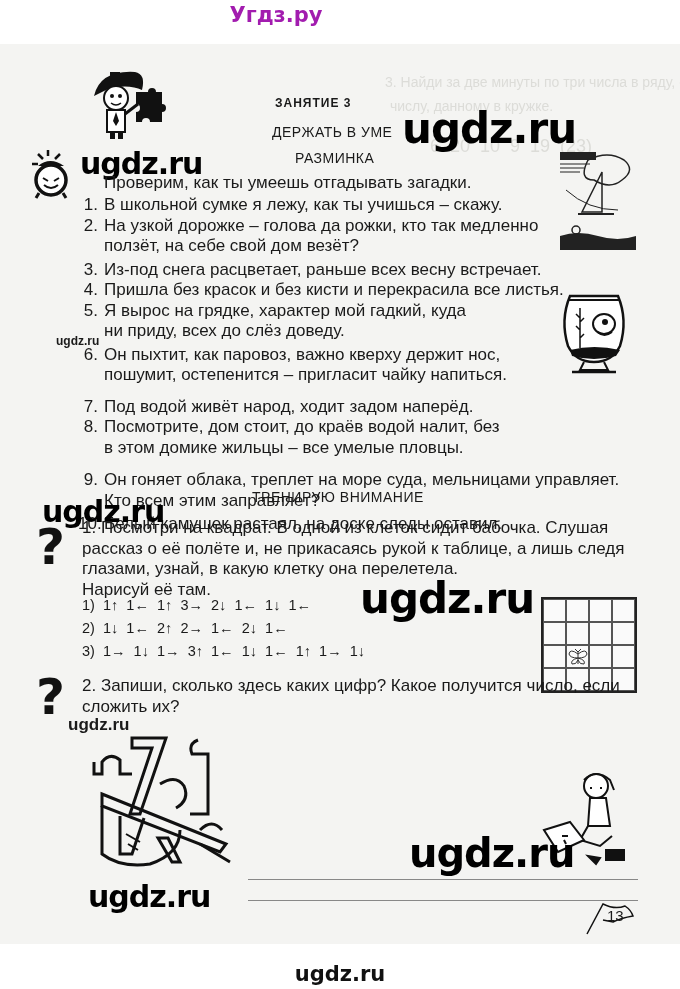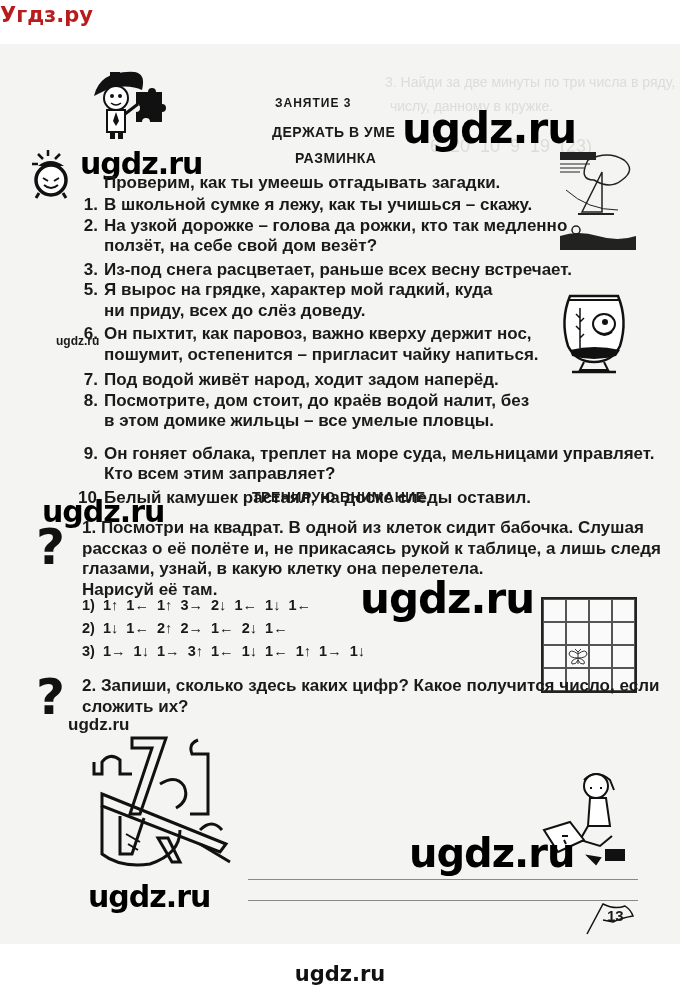--- a/index.html
+++ b/index.html
@@ -4,38 +4,38 @@
 <style>
   html, body { margin: 0; padding: 0; }
   body {
     width: 680px; height: 989px; position: relative; overflow: hidden;
     background: #ffffff;
     font-family: "Liberation Sans", sans-serif;
     color: #1a1a1a;
   }
   .site-header {
     position: absolute; left: 0; top: 0; width: 552px; height: 44px;
-    background: #ffffff; 
+    background: #ffffff; text-align: center;
     font-family: "DejaVu Sans", sans-serif; font-weight: bold;
-    font-size: 21px; line-height: 30px; color: #b91c1c;
+    font-size: 21px; line-height: 30px; color: #a21caf;
   }
   .page {
     position: absolute; left: 0; top: 44px; width: 680px; height: 900px;
     background: #f4f4f2;
   }
   .ghost {
     position: absolute; color: #dcdcd8; font-size: 14px; white-space: nowrap;
   }
   .site-footer {
     position: absolute; left: 0; top: 944px; width: 680px; height: 45px;
     background: #ffffff; text-align: center;
     font-family: "DejaVu Sans", sans-serif; font-weight: bold;
     font-size: 21px; line-height: 60px; color: #111;
   }
-  .abs { position: absolute; font-weight: bold; }
+  .abs { position: absolute; }
   .title { font-weight: bold; font-size: 12px; letter-spacing: 1px; }
   .subtitle { font-size: 14px; letter-spacing: 0.5px; }
   .txt { font-size: 17px; line-height: 20.5px; white-space: nowrap; }
   .num { display: inline-block; width: 20px; text-align: right; margin-right: 6px; }
   .cont { padding-left: 26px; }
   .wm-big {
     position: absolute; font-family: "DejaVu Sans", sans-serif; font-weight: bold;
     color: #000; letter-spacing: -1px;
   }
   .grid {
@@ -109,25 +109,26 @@
   </div>
 
   <div class="abs subtitle" style="left:295px;top:106px;">РАЗМИНКА</div>
   <div class="abs txt" style="left:104px;top:129px;">Проверим, как ты умеешь отгадывать загадки.</div>
 
   <div class="abs" style="left:78px;top:151px;width:560px;">
     <div class="txt"><span class="num">1.</span><span>В школьной сумке я лежу, как ты учишься – скажу.</span></div>
     <div class="txt"><span class="num">2.</span><span>На узкой дорожке – голова да рожки, кто так медленно</span></div>
     <div class="txt cont">ползёт, на себе свой дом везёт?</div>
     <div class="txt" style="margin-top:3px;"><span class="num">3.</span><span>Из-под снега расцветает, раньше всех весну встречает.</span></div>
+    <div class="txt"><span class="num">4.</span><span>Пришла без красок и без кисти и перекрасила все листья.</span></div>
     <div class="txt"><span class="num">5.</span><span>Я вырос на грядке, характер мой гадкий, куда</span></div>
     <div class="txt cont">ни приду, всех до слёз доведу.</div>
     <div class="txt" style="margin-top:3px;"><span class="num">6.</span><span>Он пыхтит, как паровоз, важно кверху держит нос,</span></div>
     <div class="txt cont">пошумит, остепенится – пригласит чайку напиться.</div>
-    <div class="txt" style="margin-top:5px;"><span class="num">7.</span><span>Под водой живёт народ, ходит задом наперёд.</span></div>
+    <div class="txt" style="margin-top:11px;"><span class="num">7.</span><span>Под водой живёт народ, ходит задом наперёд.</span></div>
     <div class="txt"><span class="num">8.</span><span>Посмотрите, дом стоит, до краёв водой налит, без</span></div>
     <div class="txt cont">в этом домике жильцы – все умелые пловцы.</div>
     <div class="txt" style="margin-top:12px;"><span class="num">9.</span><span>Он гоняет облака, треплет на море суда, мельницами управляет.</span></div>
     <div class="txt cont">Кто всем этим заправляет?</div>
     <div class="txt" style="margin-top:3px;"><span class="num">10.</span><span>Белый камушек растаял, на доске следы оставил.</span></div>
   </div>
 
   <div class="abs" style="left:56px;top:290px;font-size:12px;font-weight:bold;">ugdz.ru</div>
 
   <div class="abs" style="left:558px;top:246px;width:72px;height:84px;">

